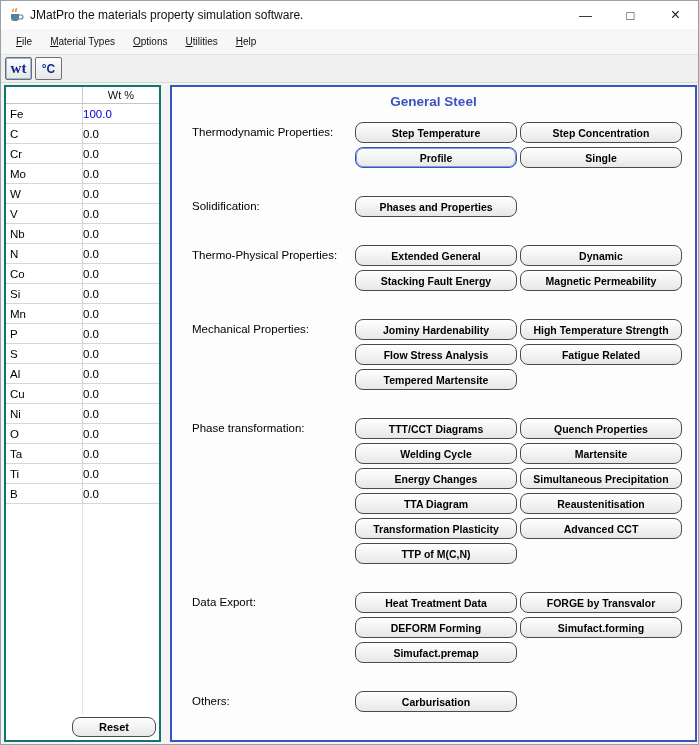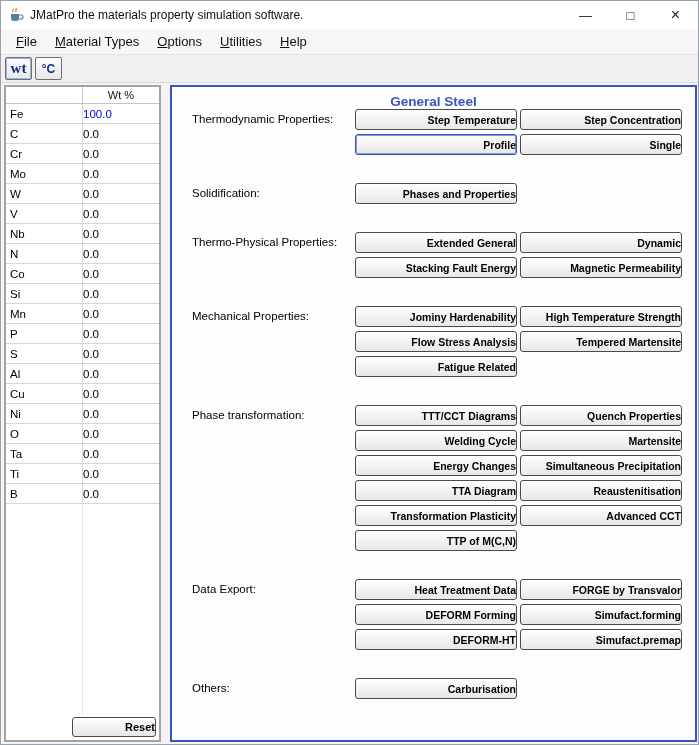--- a/index.html
+++ b/index.html
@@ -16,64 +16,64 @@
   .title-text { font-size: 12px; color: #111; margin-left: 6px; white-space: nowrap; }
   .win-controls { margin-left: auto; display: flex; height: 100%; }
   .win-btn { width: 45px; height: 100%; border: 0; background: transparent; font-size: 13px;
              color: #222; display: flex; align-items: center; justify-content: center;
              font-family: "Liberation Sans", sans-serif; }
   .win-btn.close { font-size: 16px; }
 
   
   .menubar { height: 26px; background: #f7f7f7; display: flex; align-items: center;
              padding-left: 6px; border-bottom: 1px solid #e3e3e3; }
-  .menu-item { padding: 3px 9px; font-size: 13px; color: #111; cursor: default; }
+  .menu-item { padding: 3px 9px; font-size: 10px; color: #111; cursor: default; }
   .menu-item u { text-decoration: underline; }
 
   
   .toolbar { height: 28px; background: #f0f0f0; display: flex; align-items: center;
              padding: 2px 4px; border-bottom: 1px solid #d9d9d9; }
   .tool-btn { height: 23px; min-width: 27px; margin-right: 3px; border: 1px solid #6f6f6f;
               border-radius: 2px; background: linear-gradient(#fdfdfd, #e7e7e7);
               display: flex; align-items: center; justify-content: center; padding: 0 3px; }
   .tool-btn.wt { font-family: "Liberation Serif", serif; font-weight: bold; font-size: 15px;
                  color: #152b8c; box-shadow: inset 0 0 0 1px #9db6e0; }
   .tool-btn.celsius { font-size: 12px; font-weight: bold; color: #152b8c; }
 
   
   .content { position: relative; height: 663px; background: #f4f4f4; }
 
   
   .left-panel { position: absolute; left: 3px; top: 2px; width: 157px; height: 657px;
-                border: 2px solid #a3a3a3; background: #ffffff; display: flex;
+                border: 2px solid #0f766e; background: #ffffff; display: flex;
                 flex-direction: column; }
   .comp-header { height: 17px; display: flex; border-bottom: 1px solid #c4c4c4;
                  font-size: 11px; color: #111; flex: none; }
   .comp-header .spacer { width: 77px; border-right: 1px solid #c9c9c9; }
   .comp-header .hlabel { flex: 1; text-align: center; padding-top: 2px; }
   .comp-row { height: 20px; display: flex; border-bottom: 1px solid #d6d6d6;
               font-size: 11.5px; color: #000; flex: none; }
   .comp-row .el { width: 77px; border-right: 1px solid #d6d6d6; padding: 4px 0 0 4px; }
   .comp-row .val { flex: 1; text-align: left; padding: 4px 4px 0 0; }
   .comp-row .val.hl { color: #0000cd; }
   .comp-filler { flex: 1; display: flex; }
   .comp-filler .fspacer { width: 77px; border-right: 1px solid #e2e2e2; }
   .reset-row { height: 26px; position: relative; flex: none; }
-  .btnface { border: 1px solid #4a4a4a; border-radius: 3px;
+  .btnface { border: 1px solid #4a4a4a; border-radius: 8px;
              background: linear-gradient(#ffffff, #e7e7e7); cursor: default;
-             font-family: "Liberation Sans", sans-serif; text-align: right; }
+             font-family: "Liberation Sans", sans-serif; }
   .reset-btn { position: absolute; right: 3px; bottom: 3px; width: 84px; height: 20px;
                font-size: 11px; font-weight: bold; }
 
   
   .right-panel { position: absolute; left: 169px; top: 2px; width: 527px; height: 657px;
                  border: 2px solid #3a53c0; background: #fdfdfd; overflow: hidden; }
   .panel-title { text-align: center; margin-top: 7px; font-size: 13.5px; font-weight: bold;
                  color: #3a53c0; }
-  .sections { }
+  .sections { margin-top: 13px; }
   .section { position: relative; margin-bottom: 28px; }
   .sec-label { position: absolute; left: 20px; top: 4px; font-size: 11.5px; color: #000;
                white-space: nowrap; }
   .sec-buttons { margin-left: 183px; width: 330px; display: flex; flex-wrap: wrap;
                  column-gap: 3px; row-gap: 4px; }
   .mbtn { width: 162px; height: 21px; font-size: 10.5px; font-weight: bold;
           white-space: nowrap; overflow: hidden; color: #000; }
   .mbtn.focused { box-shadow: inset 0 0 0 1px #7a9fd8; border-color: #3a53c0; }
 </style>
 </head>
@@ -234,22 +234,22 @@
               <button class="btnface mbtn">Stacking Fault Energy</button>
               <button class="btnface mbtn">Magnetic Permeability</button>
             </div>
           </div>
           <div class="section">
             <div class="sec-label">Mechanical Properties:</div>
             <div class="sec-buttons">
               <button class="btnface mbtn">Jominy Hardenability</button>
               <button class="btnface mbtn">High Temperature Strength</button>
               <button class="btnface mbtn">Flow Stress Analysis</button>
+              <button class="btnface mbtn">Fatigue Related</button>
               <button class="btnface mbtn">Tempered Martensite</button>
-              <button class="btnface mbtn">Fatigue Related</button>
             </div>
           </div>
           <div class="section">
             <div class="sec-label">Phase transformation:</div>
             <div class="sec-buttons">
               <button class="btnface mbtn">TTT/CCT Diagrams</button>
               <button class="btnface mbtn">Quench Properties</button>
               <button class="btnface mbtn">Welding Cycle</button>
               <button class="btnface mbtn">Martensite</button>
               <button class="btnface mbtn">Energy Changes</button>
@@ -261,21 +261,20 @@
               <button class="btnface mbtn">TTP of M(C,N)</button>
             </div>
           </div>
           <div class="section">
             <div class="sec-label">Data Export:</div>
             <div class="sec-buttons">
               <button class="btnface mbtn">Heat Treatment Data</button>
               <button class="btnface mbtn">FORGE by Transvalor</button>
               <button class="btnface mbtn">DEFORM Forming</button>
               <button class="btnface mbtn">Simufact.forming</button>
-              <button class="btnface mbtn">DEFORM-HT</button>
               <button class="btnface mbtn">Simufact.premap</button>
             </div>
           </div>
           <div class="section">
             <div class="sec-label">Others:</div>
             <div class="sec-buttons">
               <button class="btnface mbtn">Carburisation</button>
             </div>
           </div>
         </div>

